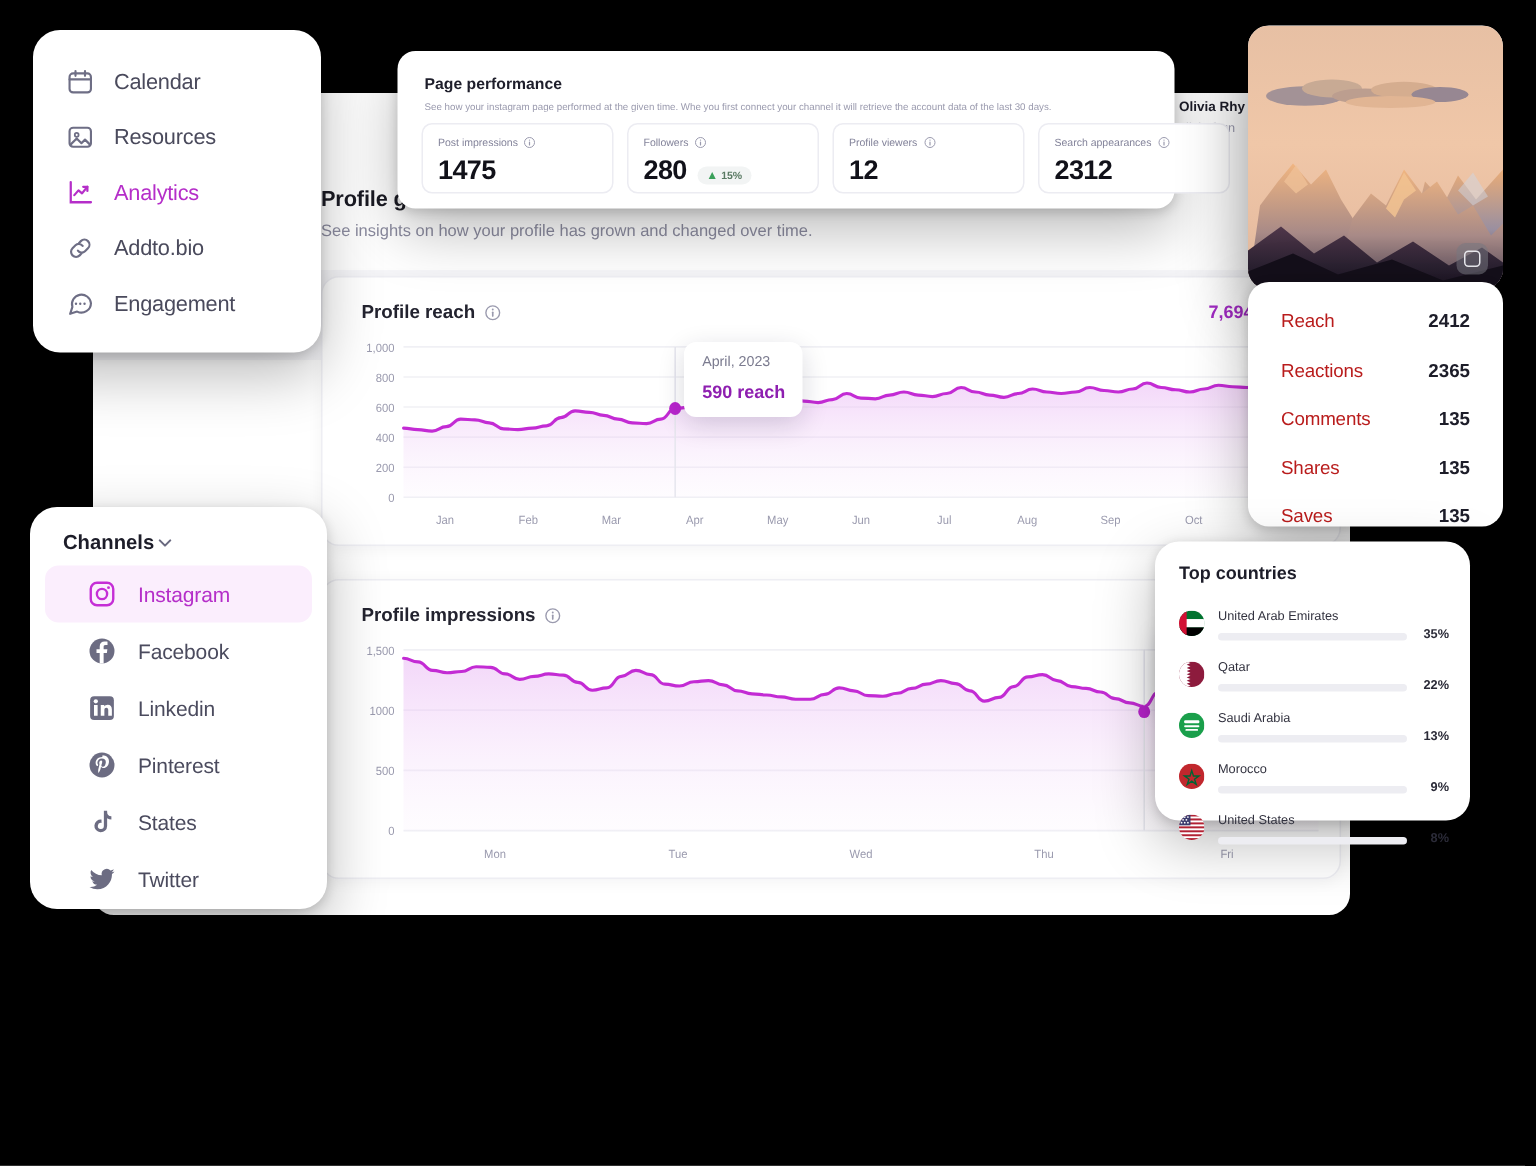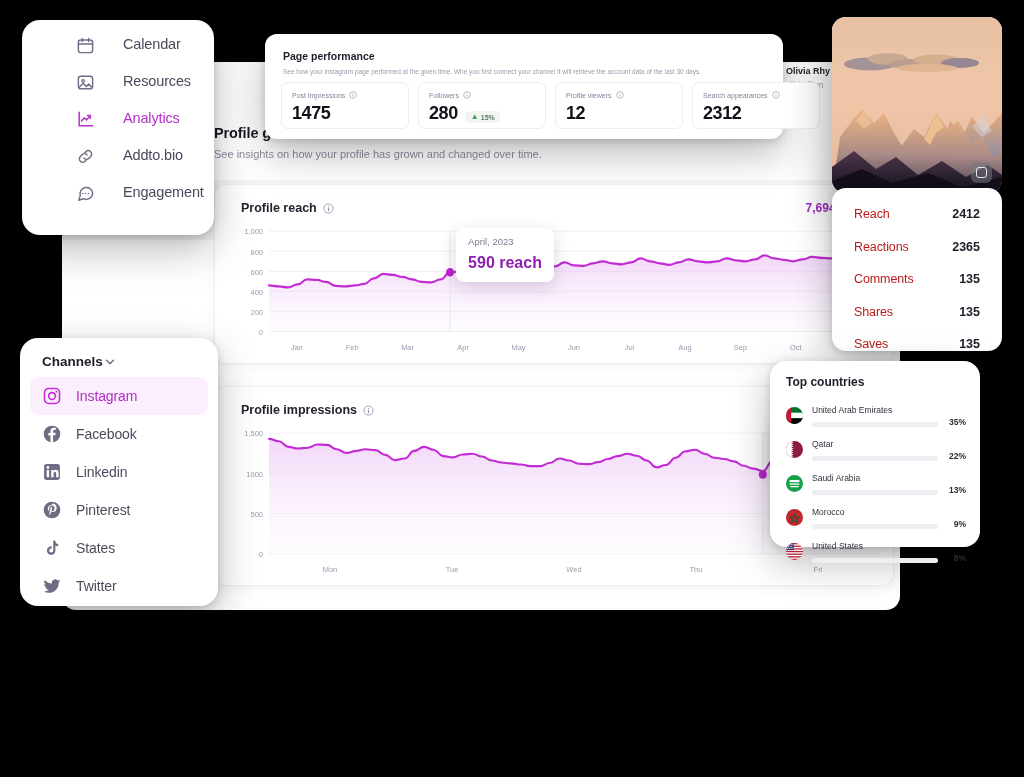--- a/index.html
+++ b/index.html
@@ -57,25 +57,25 @@
 
   .plot { position: absolute; left: 10px; top: 42px; right: 8px; bottom: 8px; }
   .plot svg { width: 100%; height: 100%; display: block; overflow: visible; }
 
   .tip {
     position: absolute; background: #fff; border-radius: 8px;
     box-shadow: 0 5px 18px rgba(20,20,50,.16); padding: 8px 12px 10px 12px;
     pointer-events: none;
   }
   .tip .tdate { font-size: 9.5px; color: #7b7b8f; }
-  .tip .tval  { font-size: 16px; font-weight: 700; color: #8e1fb0; margin-top: 7px; white-space: nowrap; }
+  .tip .tval  { font-size: 12px; font-weight: 700; color: #8e1fb0; margin-top: 7px; white-space: nowrap; }
 
   
   #nav-card { left: 22px; top: 20px; width: 192px; height: 215px; border-radius: 18px; }
-  .nav-item { display: flex; gap: 28px; height: 37px; padding-left: 22px; margin-left: 32px; }
+  .nav-item { display: flex; align-items: center; gap: 13px; height: 37px; padding-left: 22px; }
   .nav-item .lbl { font-size: 14.5px; color: #4a4a5c; letter-spacing: -.15px; }
   .nav-item.active .lbl { color: #b52ec9; }
   .nav-ico { width: 19px; height: 19px; flex: none; color: #6e6e85; }
   .nav-item.active .nav-ico { color: #b52ec9; }
   .nav-ico svg { display: block; width: 19px; height: 19px; }
 
   
   #perf-card { left: 265px; top: 34px; width: 518px; height: 105px; border-radius: 12px; }
   #perf-card h3 { position: absolute; left: 18px; top: 16px; font-size: 10.5px; font-weight: 700; color: #1e1e2b; }
   #perf-card .sub { position: absolute; left: 18px; top: 34px; font-size: 6.5px; color: #9a9aae; }
@@ -107,21 +107,21 @@
   #eng-card { left: 832px; top: 188px; width: 170px; height: 163px; border-radius: 14px; }
   .eng-row { display: flex; align-items: center; justify-content: space-between; height: 32.5px; padding: 0 22px; }
   .eng-row .k { font-size: 12.5px; color: #b91c1c; letter-spacing: -.1px; }
   .eng-row .v { font-size: 12.5px; font-weight: 700; color: #1d1d29; }
 
   
   #chan-card { left: 20px; top: 338px; width: 198px; height: 268px; border-radius: 18px; }
   .chan-head { display: flex; align-items: center; padding: 16px 20px 8px 22px; }
   .chan-head .t { font-size: 13.5px; font-weight: 700; color: #1d1d29; }
   .chev { width: 14px; height: 14px; color: #6a6a80; }
-  .chan-item { display: flex; align-items: center; gap: 14px; height: 38px; margin: 0 10px; padding-left: 12px; border-radius: 9px; }
+  .chan-item { display: flex; align-items: center; gap: 14px; height: 38px; margin: 0 10px; padding-left: 28px; border-radius: 9px; }
   .chan-item.active { background: #fbeefd; }
   .chan-item .lbl { font-size: 14px; color: #4b4b5e; letter-spacing: -.1px; }
   .chan-item.active .lbl { color: #b52ec9; }
   .chan-ico { width: 20px; height: 20px; flex: none; color: #6c6c82; }
   .chan-item.active .chan-ico { color: #c52ed6; }
   .chan-ico svg { display: block; width: 20px; height: 20px; }
 
   
   #ctry-card { left: 770px; top: 361px; width: 210px; height: 186px; border-radius: 16px; }
   #ctry-card .t { position: absolute; left: 16px; top: 14px; font-size: 12px; font-weight: 700; color: #1d1d29; }

